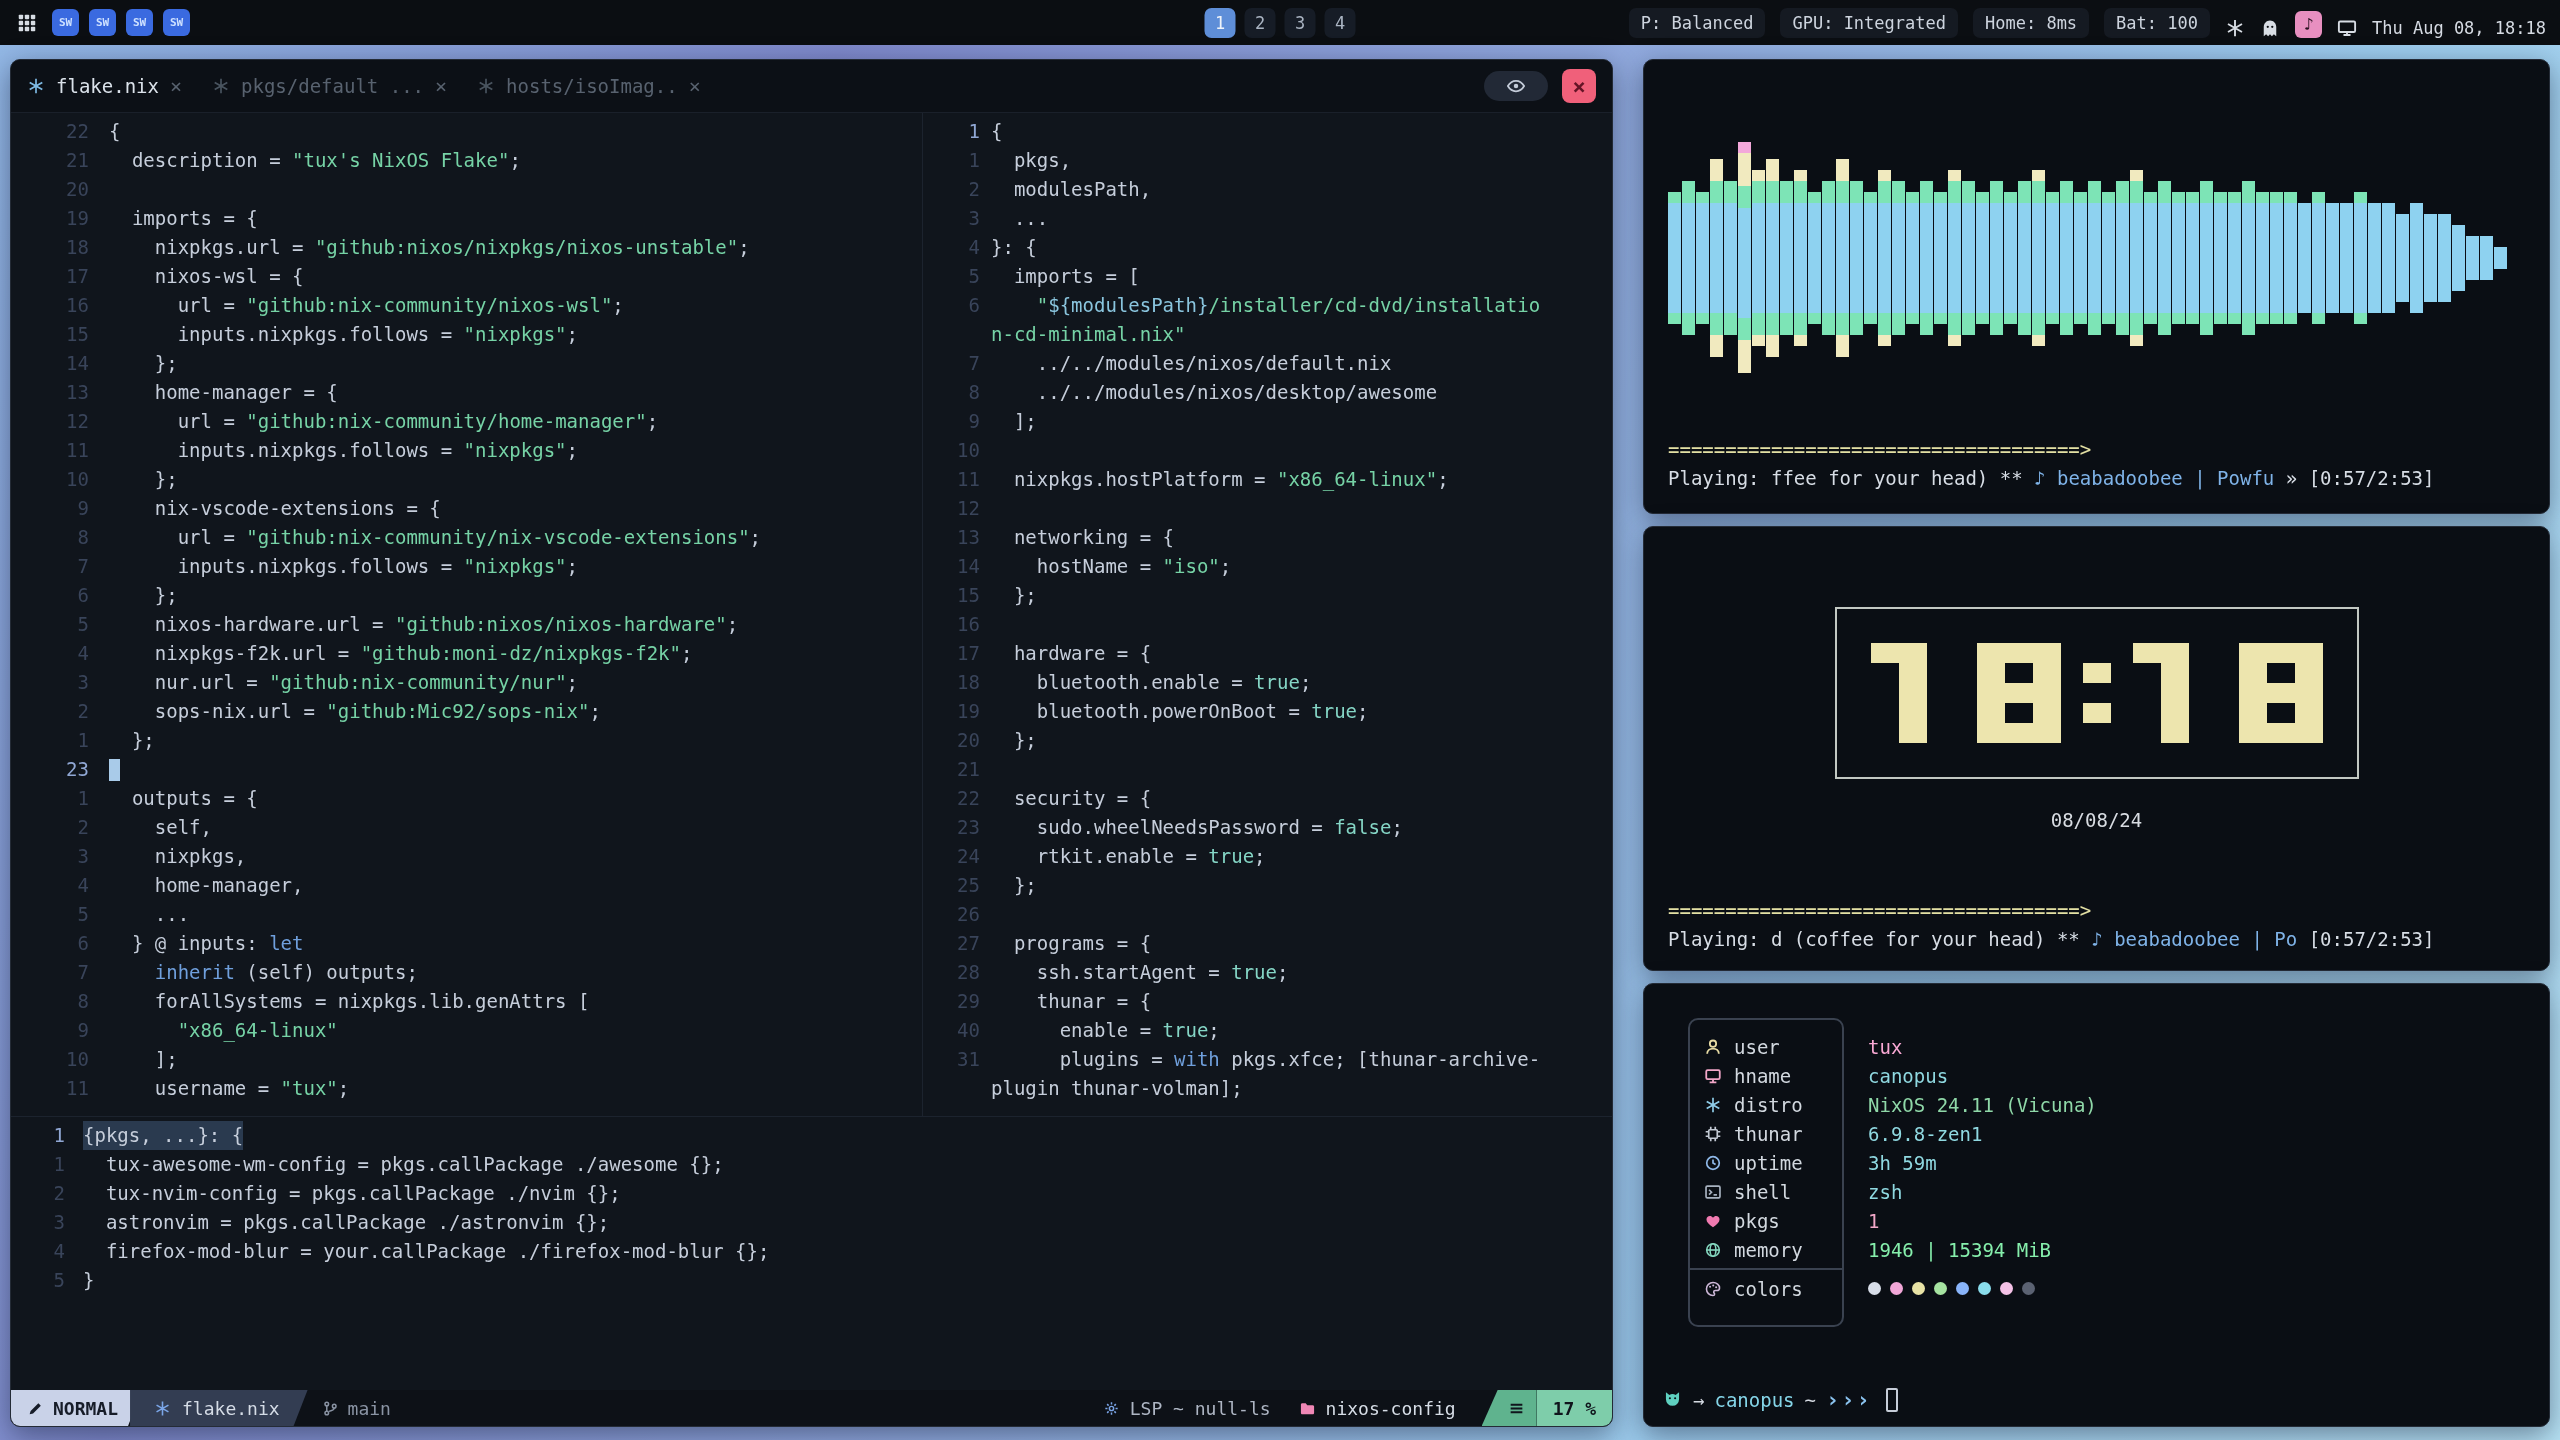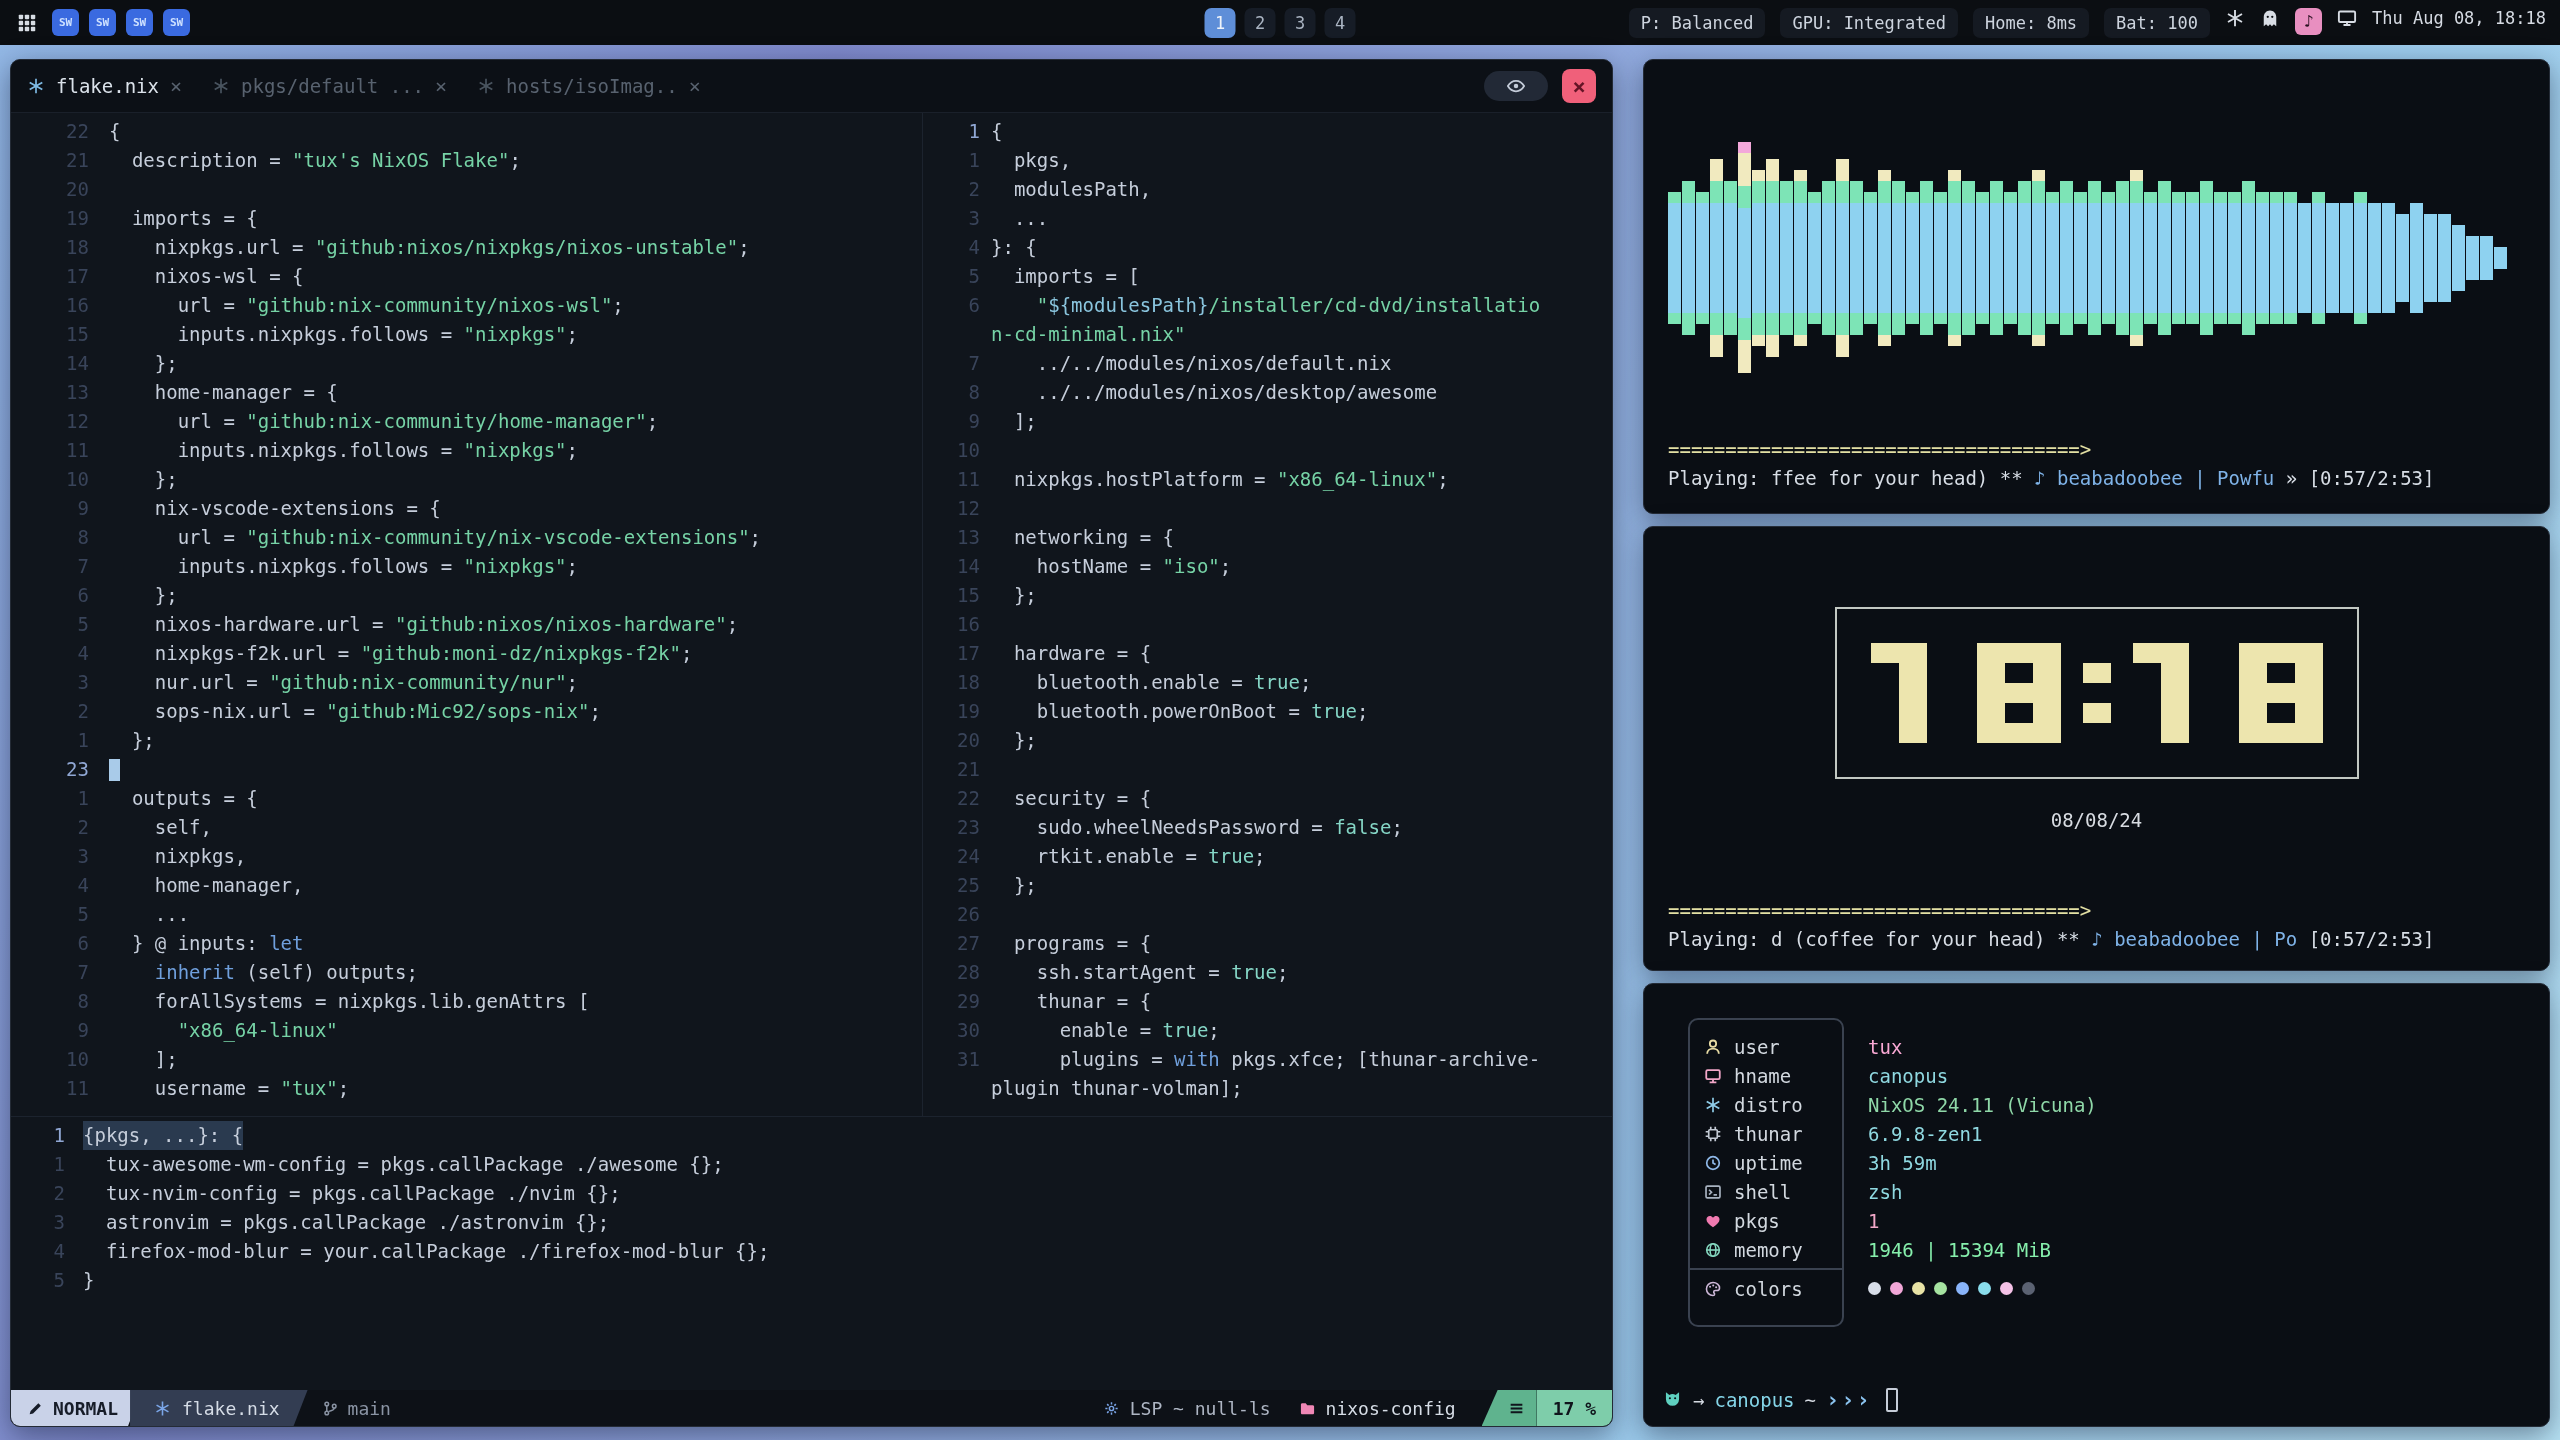--- a/index.html
+++ b/index.html
@@ -23,21 +23,21 @@
   .sw-btn {
     width:27px; height:27px; border-radius:6px; background:#3a6ae0; color:#cfe2ff;
     font-size:11px; font-weight:bold; display:flex; align-items:center; justify-content:center;
   }
   .tb-center { position:absolute; left:50%; top:0; bottom:0; transform:translateX(-50%); display:flex; gap:9px; align-items:center; }
   .tag {
     min-width:31px; height:30px; padding:0 9px; border-radius:7px; background:#161c26; color:#aab4c2;
     display:flex; align-items:center; justify-content:center; font-size:17px;
   }
   .tag.active { background:#5e8ed8; color:#eef3fa; }
-  .tb-right { margin-left:auto; display:flex; align-items:flex-start; gap:15px;padding-left:44px; }
+  .tb-right { margin-left:auto; display:flex; align-items:flex-end; gap:15px;padding-left:44px; }
   .pill { background:#151a22; border-radius:7px; padding:5px 12px; font-size:17px; color:#cdd4de; white-space:pre; }
   .tb-icon { color:#d8dde4; }
   .tb-icon svg { width:20px; height:20px; }
   .tb-music {
     width:27px; height:27px; border-radius:6px; background:#e88fc0; color:#2a1020;
     display:flex; align-items:center; justify-content:center; font-size:17px; font-weight:bold;
   }
   .tb-clock { color:#d6dbe3; font-size:17px; white-space:pre; }
 
   
@@ -300,21 +300,21 @@
         <div class="code-line"><span class="ln">20</span><span class="code-text">  };</span></div>
         <div class="code-line"><span class="ln">21</span><span class="code-text"></span></div>
         <div class="code-line"><span class="ln">22</span><span class="code-text">  security = {</span></div>
         <div class="code-line"><span class="ln">23</span><span class="code-text">    sudo.wheelNeedsPassword = <span class="tok-b">false</span>;</span></div>
         <div class="code-line"><span class="ln">24</span><span class="code-text">    rtkit.enable = <span class="tok-b">true</span>;</span></div>
         <div class="code-line"><span class="ln">25</span><span class="code-text">  };</span></div>
         <div class="code-line"><span class="ln">26</span><span class="code-text"></span></div>
         <div class="code-line"><span class="ln">27</span><span class="code-text">  programs = {</span></div>
         <div class="code-line"><span class="ln">28</span><span class="code-text">    ssh.startAgent = <span class="tok-b">true</span>;</span></div>
         <div class="code-line"><span class="ln">29</span><span class="code-text">    thunar = {</span></div>
-        <div class="code-line"><span class="ln">30</span><span class="code-text">      enable = <span class="tok-b">true</span>;</span></div>
+        <div class="code-line"><span class="ln">40</span><span class="code-text">      enable = <span class="tok-b">true</span>;</span></div>
         <div class="code-line"><span class="ln">31</span><span class="code-text">      plugins = <span class="tok-k">with</span> pkgs.xfce; [thunar-archive-</span></div>
         <div class="code-line"><span class="ln"></span><span class="code-text">plugin thunar-volman];</span></div>
       </div>
   </div>
   <div class="bottom-pane">
       <div class="code-line"><span class="ln cur">1</span><span class="code-text linehl">{pkgs, ...}: {</span></div>
       <div class="code-line"><span class="ln">1</span><span class="code-text">  tux-awesome-wm-config = pkgs.callPackage ./awesome {};</span></div>
       <div class="code-line"><span class="ln">2</span><span class="code-text">  tux-nvim-config = pkgs.callPackage ./nvim {};</span></div>
       <div class="code-line"><span class="ln">3</span><span class="code-text">  astronvim = pkgs.callPackage ./astronvim {};</span></div>
       <div class="code-line"><span class="ln">4</span><span class="code-text">  firefox-mod-blur = your.callPackage ./firefox-mod-blur {};</span></div>

